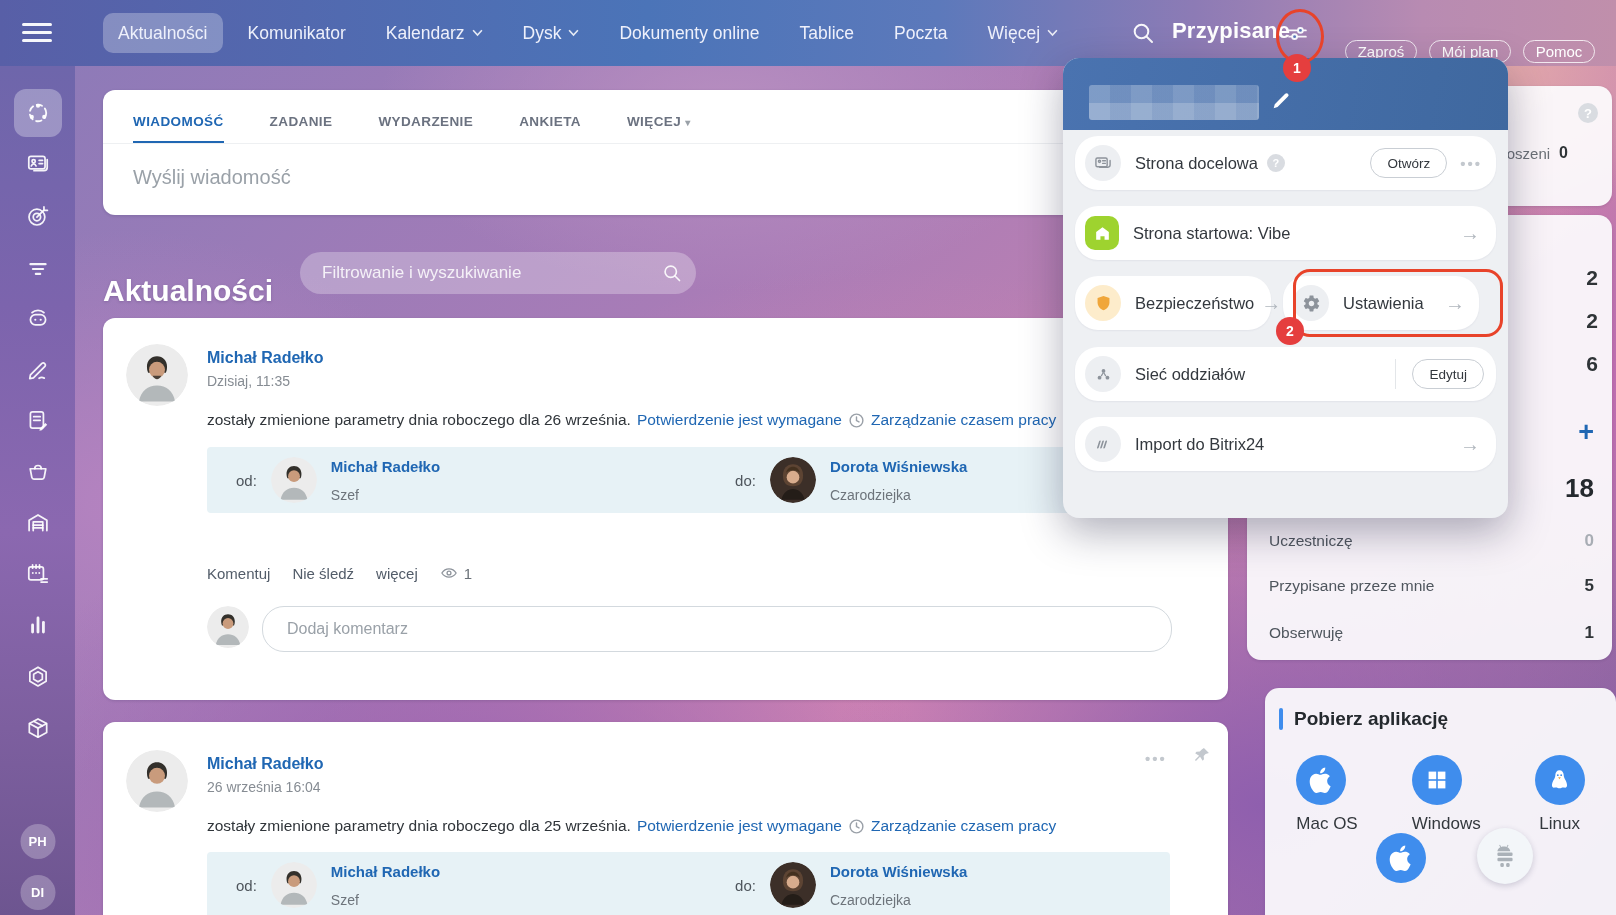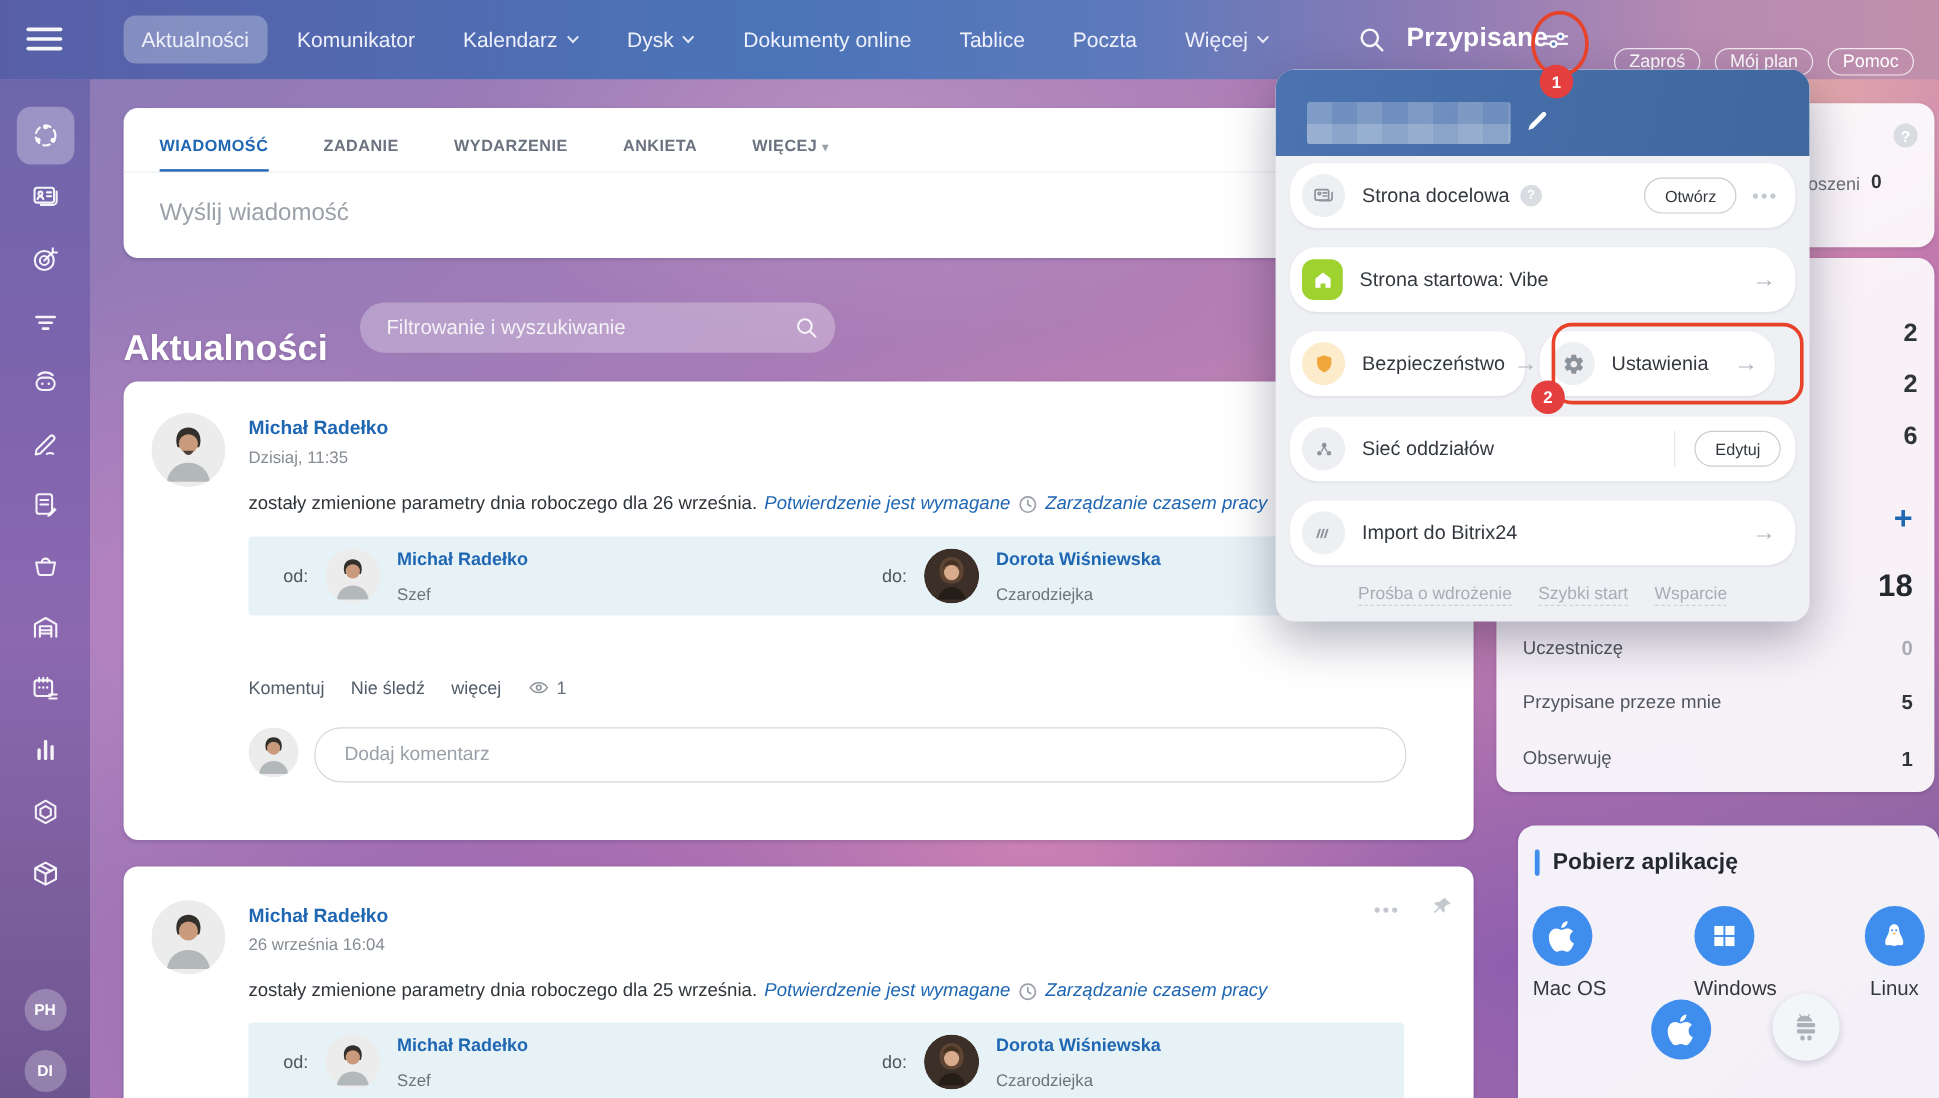--- a/index.html
+++ b/index.html
@@ -60,21 +60,21 @@
     text-shadow:0 1px 3px rgba(60,40,90,.25);}
   .filter{position:absolute;left:300px;top:252px;width:362px;height:42px;border-radius:21px;z-index:10;
     background:rgba(255,255,255,.28);display:flex;align-items:center;padding:0 14px 0 20px;}
   .filter input{flex:1;background:transparent;border:none;outline:none;color:#fff;font-size:17px;
     font-family:"Liberation Sans",sans-serif;}
   .filter input::placeholder{color:rgba(255,255,255,.85);}
   .avatar{border-radius:50%;overflow:hidden;flex:none;}
   .post-author{font-size:16px;font-weight:bold;color:var(--link);cursor:pointer;}
   .post-time{font-size:14px;color:#868c93;margin-top:6px;}
   .post-text{font-size:15.5px;color:#30353a;display:flex;align-items:center;gap:6px;flex-wrap:nowrap;white-space:nowrap;}
-  .link{color:var(--link);cursor:pointer;text-decoration:none;font-style:italic;}
+  .link{color:var(--link);cursor:pointer;text-decoration:none;}
   .odbox{position:absolute;left:104px;background:#e7f2f6;border-radius:4px;width:963px;height:66px;
     display:flex;align-items:center;}
   .odlabel{font-size:15px;color:#4e555c;}
   .role{font-size:14px;color:#6d747b;margin-top:12px;}
   .actions{font-size:15px;color:#525c69;display:flex;align-items:center;gap:22px;}
   .actions span{cursor:pointer;}
   .views{display:flex;align-items:center;gap:6px;color:#6a7178;cursor:default;}
   .comment-input{height:44px;border:1px solid #d3d9de;border-radius:22px;background:#fff;
     font-size:16px;color:#3f454b;padding:0 24px;outline:none;font-family:"Liberation Sans",sans-serif;}
   .comment-input::placeholder{color:#9aa1a8;}
@@ -477,21 +477,21 @@
     <span class="lbl">Obserwuję</span>
     <span class="val">1</span>
   </div>
 </section>
 
 <section class="rwidget" style="left:1265px;top:688px;width:351px;height:250px;z-index:12">
   <div class="apps-title">
     <div class="apps-bar"></div>
     <b>Pobierz aplikację</b>
   </div>
-  <div style="display:flex;justify-content:center;gap:73px;margin-top:25px">
+  <div style="display:flex;justify-content:center;gap:54px;margin-top:25px">
     <div style="text-align:center">
       <div class="appcircle">
         <svg width="27" height="27" viewBox="0 0 24 24" fill="#fff">
             <path d="M17.05 12.54c-.03-2.89 2.36-4.27 2.47-4.34-1.35-1.97-3.44-2.24-4.18-2.27-1.78-.18-3.47 1.05-4.37 1.05-.9 0-2.29-1.02-3.77-1-1.94.03-3.72 1.13-4.72 2.86-2.01 3.49-.51 8.66 1.45 11.49.96 1.39 2.1 2.94 3.6 2.88 1.44-.06 1.99-.93 3.73-.93s2.23.93 3.76.9c1.55-.03 2.53-1.41 3.48-2.8 1.1-1.61 1.55-3.17 1.57-3.25-.03-.02-3-1.15-3.02-4.59zM14.16 4.04c.79-.96 1.33-2.29 1.18-3.62-1.14.05-2.53.76-3.35 1.72-.73.85-1.38 2.21-1.2 3.51 1.27.1 2.57-.64 3.37-1.61z"></path>
           </svg>
       </div>
       <div class="applabel">Mac OS</div>
     </div>
     <div style="text-align:center">
       <div class="appcircle">
@@ -607,24 +607,19 @@
               <rect x="5.5" y="7" width="2.1" height="10" rx="1"></rect>
               <rect x="9.5" y="7" width="2.1" height="10" rx="1"></rect>
               <rect x="13.5" y="7" width="2.1" height="10" rx="1"></rect>
             </g>
           </svg>
       </div>
       <span class="mlabel">Import do Bitrix24</span>
       <div style="flex:1"></div>
       <span class="arrow" style="margin-right:16px">→</span>
     </div>
-    <div class="menu-footer">
-      <span>Prośba o wdrożenie</span>
-      <span>Szybki start</span>
-      <span>Wsparcie</span>
-    </div>
   </div>
 </div>
 
 <div class="anno-ellipse"></div>
 <div class="badge" style="left:1283px;top:54px">1</div>
 <div class="anno-rect"></div>
 <div class="badge" style="left:1276px;top:317px;z-index:56">2</div>
 
 </body></html>

